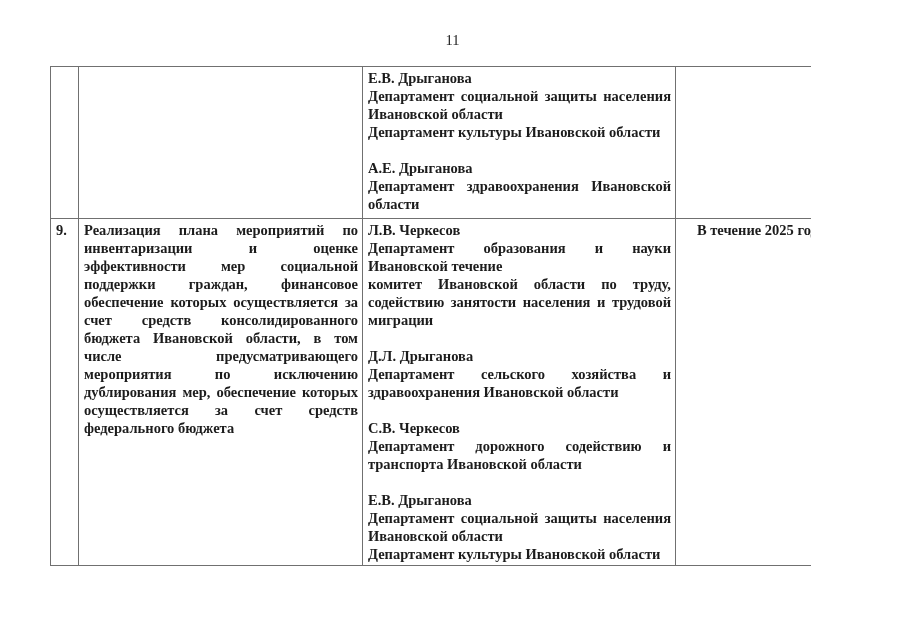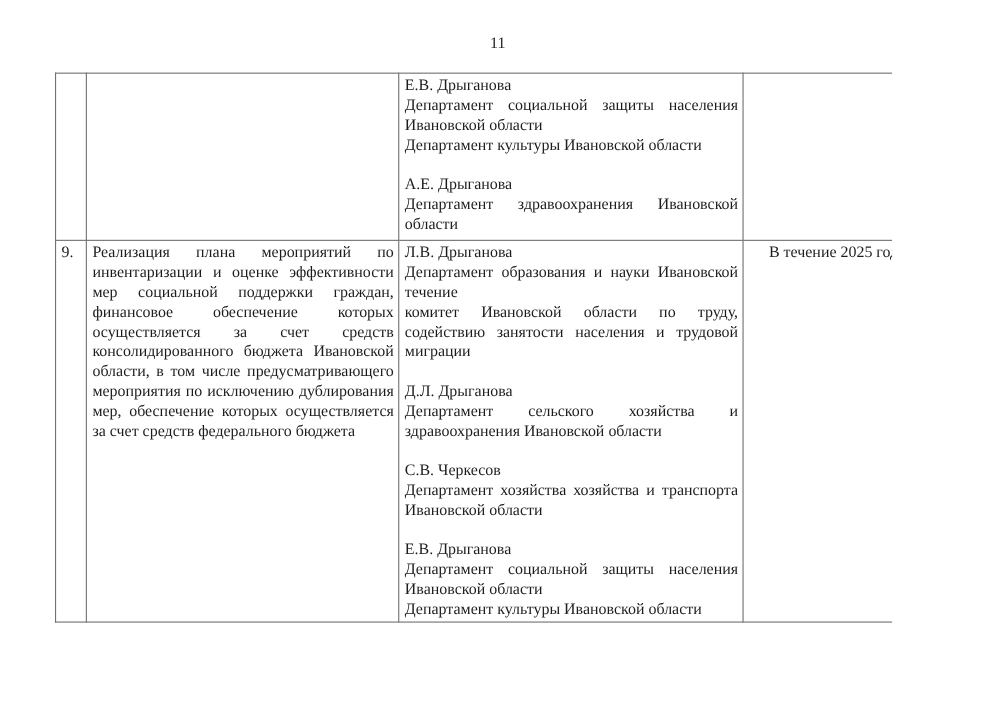--- a/index.html
+++ b/index.html
@@ -43,20 +43,21 @@
   col.c-num  { width: 28px; }
   col.c-act  { width: 284px; }
   col.c-resp { width: 313px; }
   col.c-dead { width: 170px; }
   td.num-cell { text-align: center; padding-left: 2px; padding-right: 2px; }
   td p {
     margin: 0;
     text-align: justify;
     word-spacing: normal;
     hyphens: none;
+    font-weight: bold;
   }
   td .entry + .entry { margin-top: 18px; }
   td.deadline-cell p { text-align: center; }
 </style>
 </head>
 <body>
 
 <div class="page">
 
   <div class="page-number">11</div>
@@ -89,31 +90,31 @@
 
     <tr class="row-main">
       <td class="num-cell">
         <p>9.</p>
       </td>
       <td>
         <p>Реализация плана мероприятий по инвентаризации и оценке эффективности мер социальной поддержки граждан, финансовое обеспечение которых осуществляется за счет средств консолидированного бюджета Ивановской области, в том числе предусматривающего мероприятия по исключению дублирования мер, обеспечение которых осуществляется за счет средств федерального бюджета</p>
       </td>
       <td>
         <div class="entry">
-          <p>Л.В. Дрыганова</p>
+          <p>Л.В. Черкесов</p>
           <p>Департамент образования и науки Ивановской течение</p>
           <p>комитет Ивановской области по труду, содействию занятости населения и трудовой миграции</p>
         </div>
         <div class="entry">
           <p>Д.Л. Дрыганова</p>
           <p>Департамент сельского хозяйства и здравоохранения Ивановской области</p>
         </div>
         <div class="entry">
           <p>С.В. Черкесов</p>
-          <p>Департамент хозяйства хозяйства и транспорта Ивановской области</p>
+          <p>Департамент дорожного содействию и транспорта Ивановской области</p>
         </div>
         <div class="entry">
           <p>Е.В. Дрыганова</p>
           <p>Департамент социальной защиты населения Ивановской области</p>
           <p>Департамент культуры Ивановской области</p>
         </div>
       </td>
       <td class="deadline-cell">
         <p>В течение 2025 года</p>
       </td>

